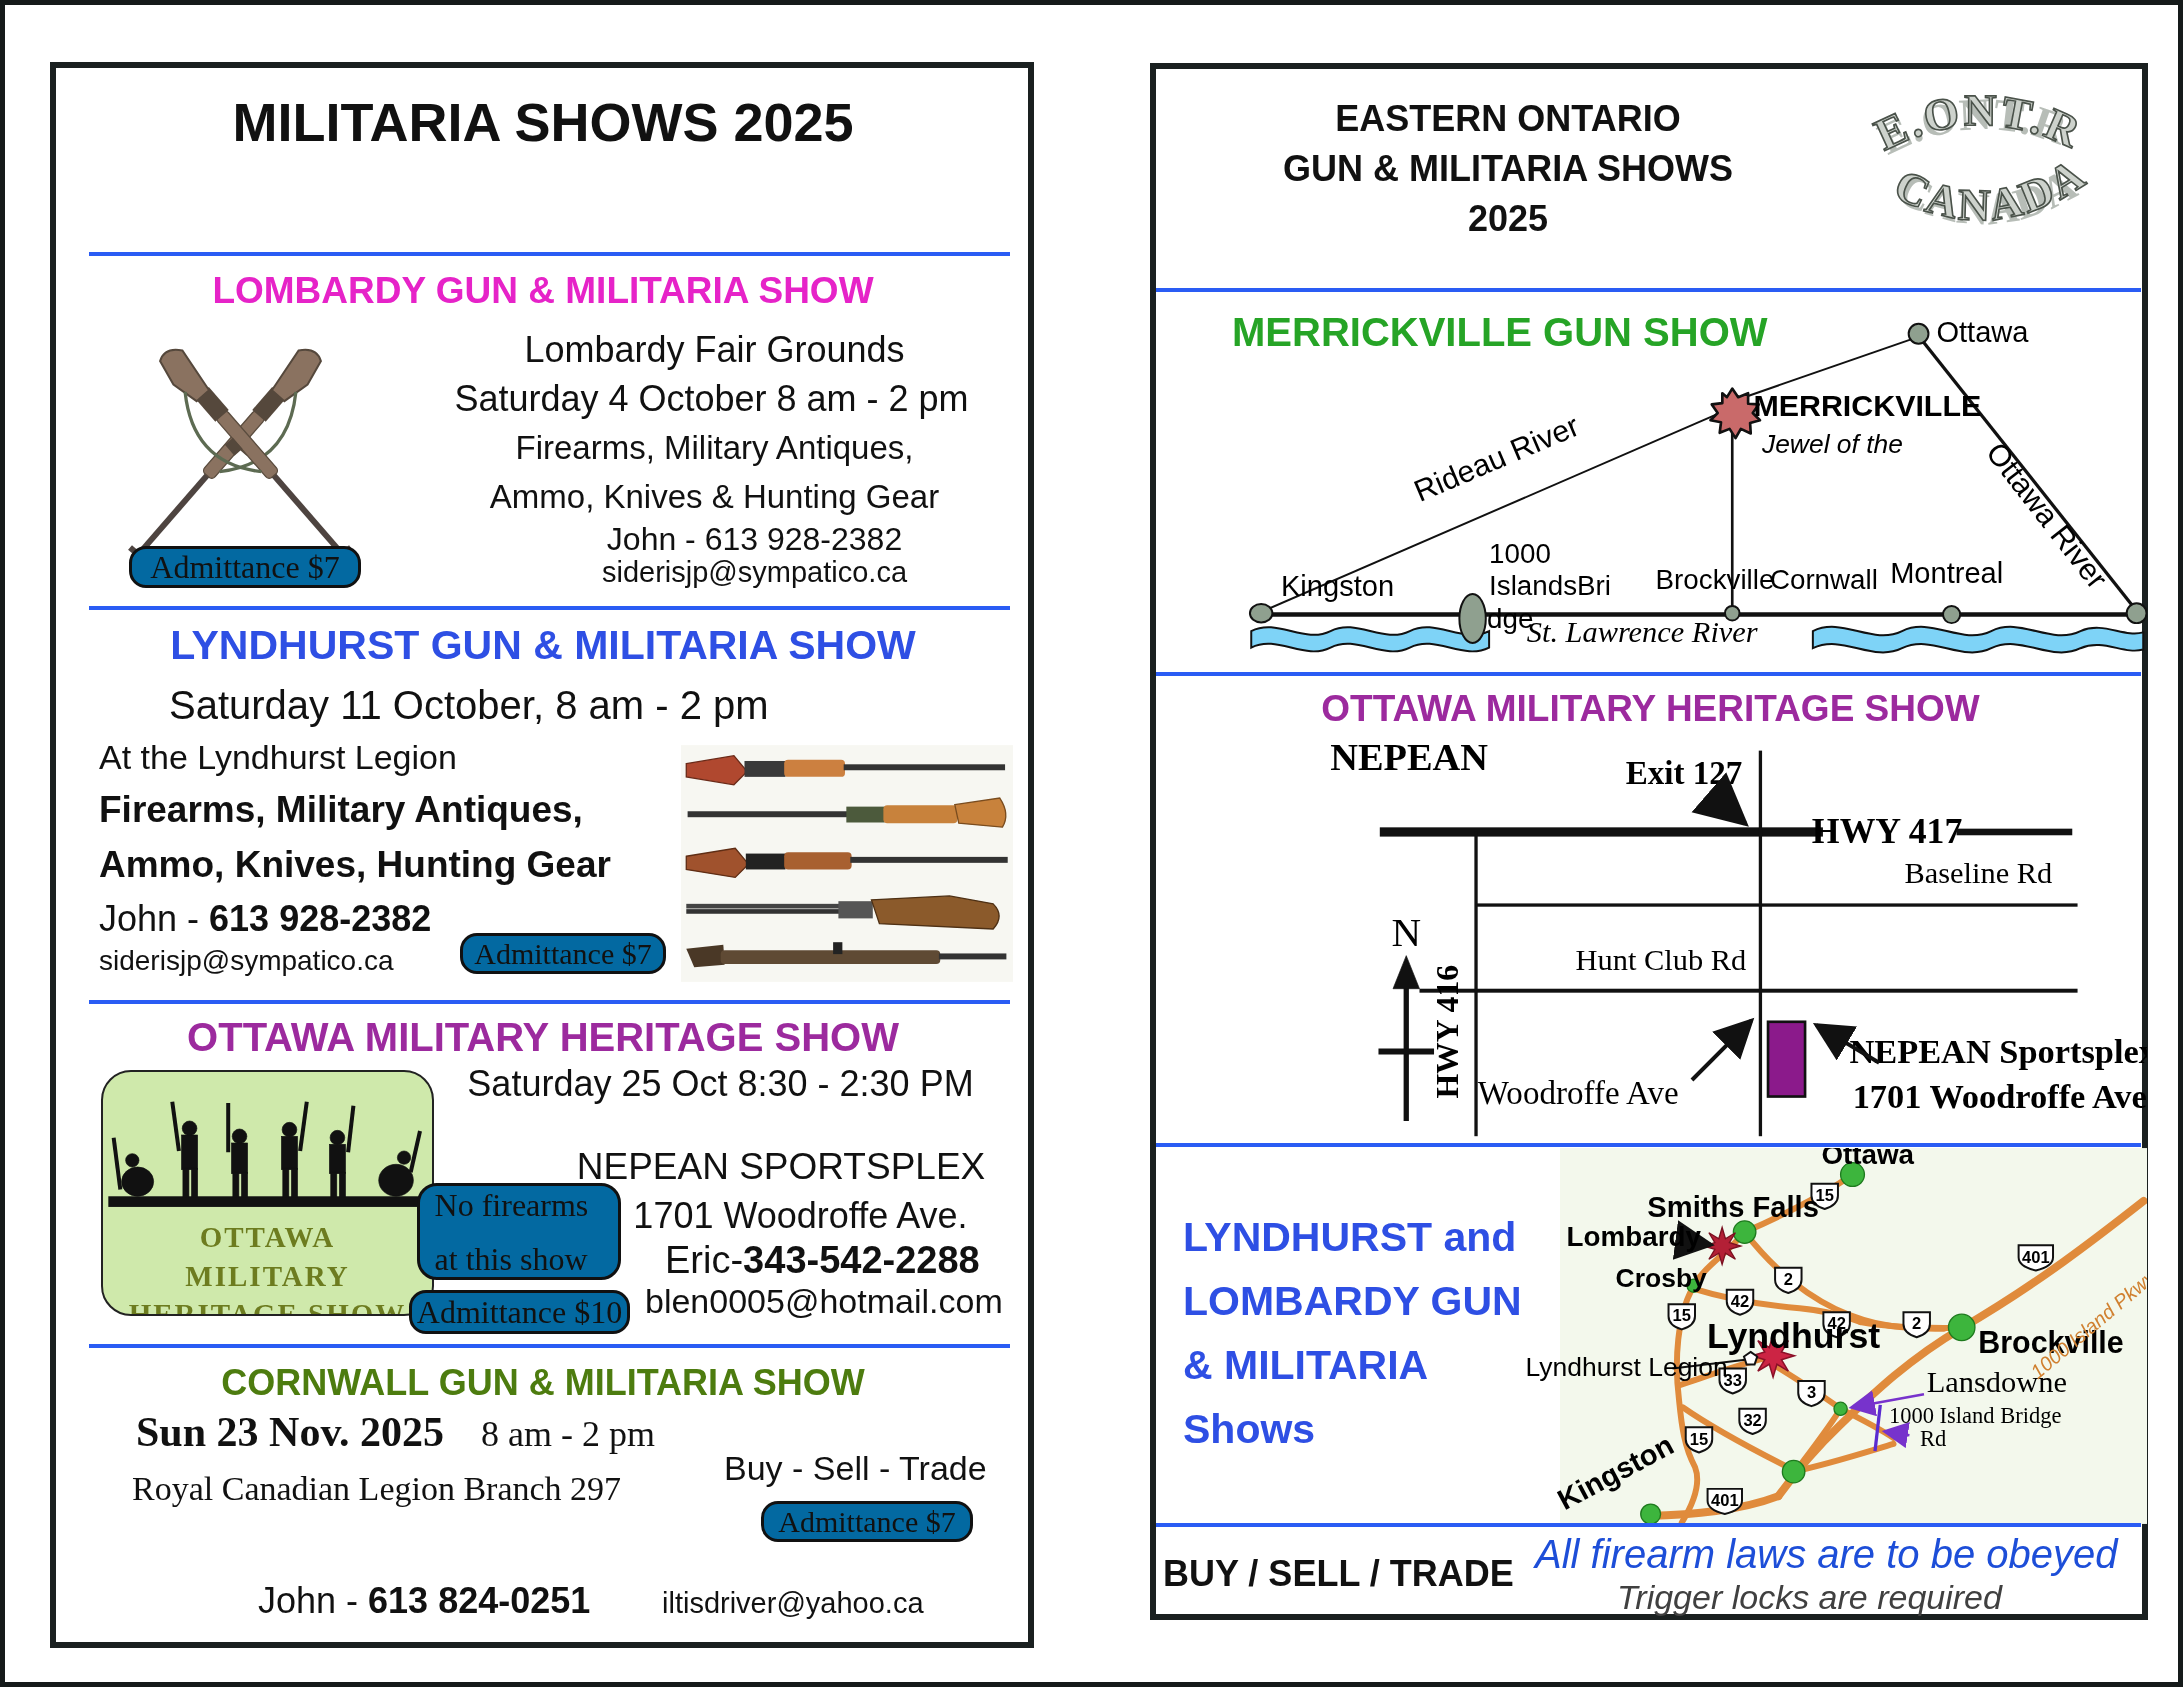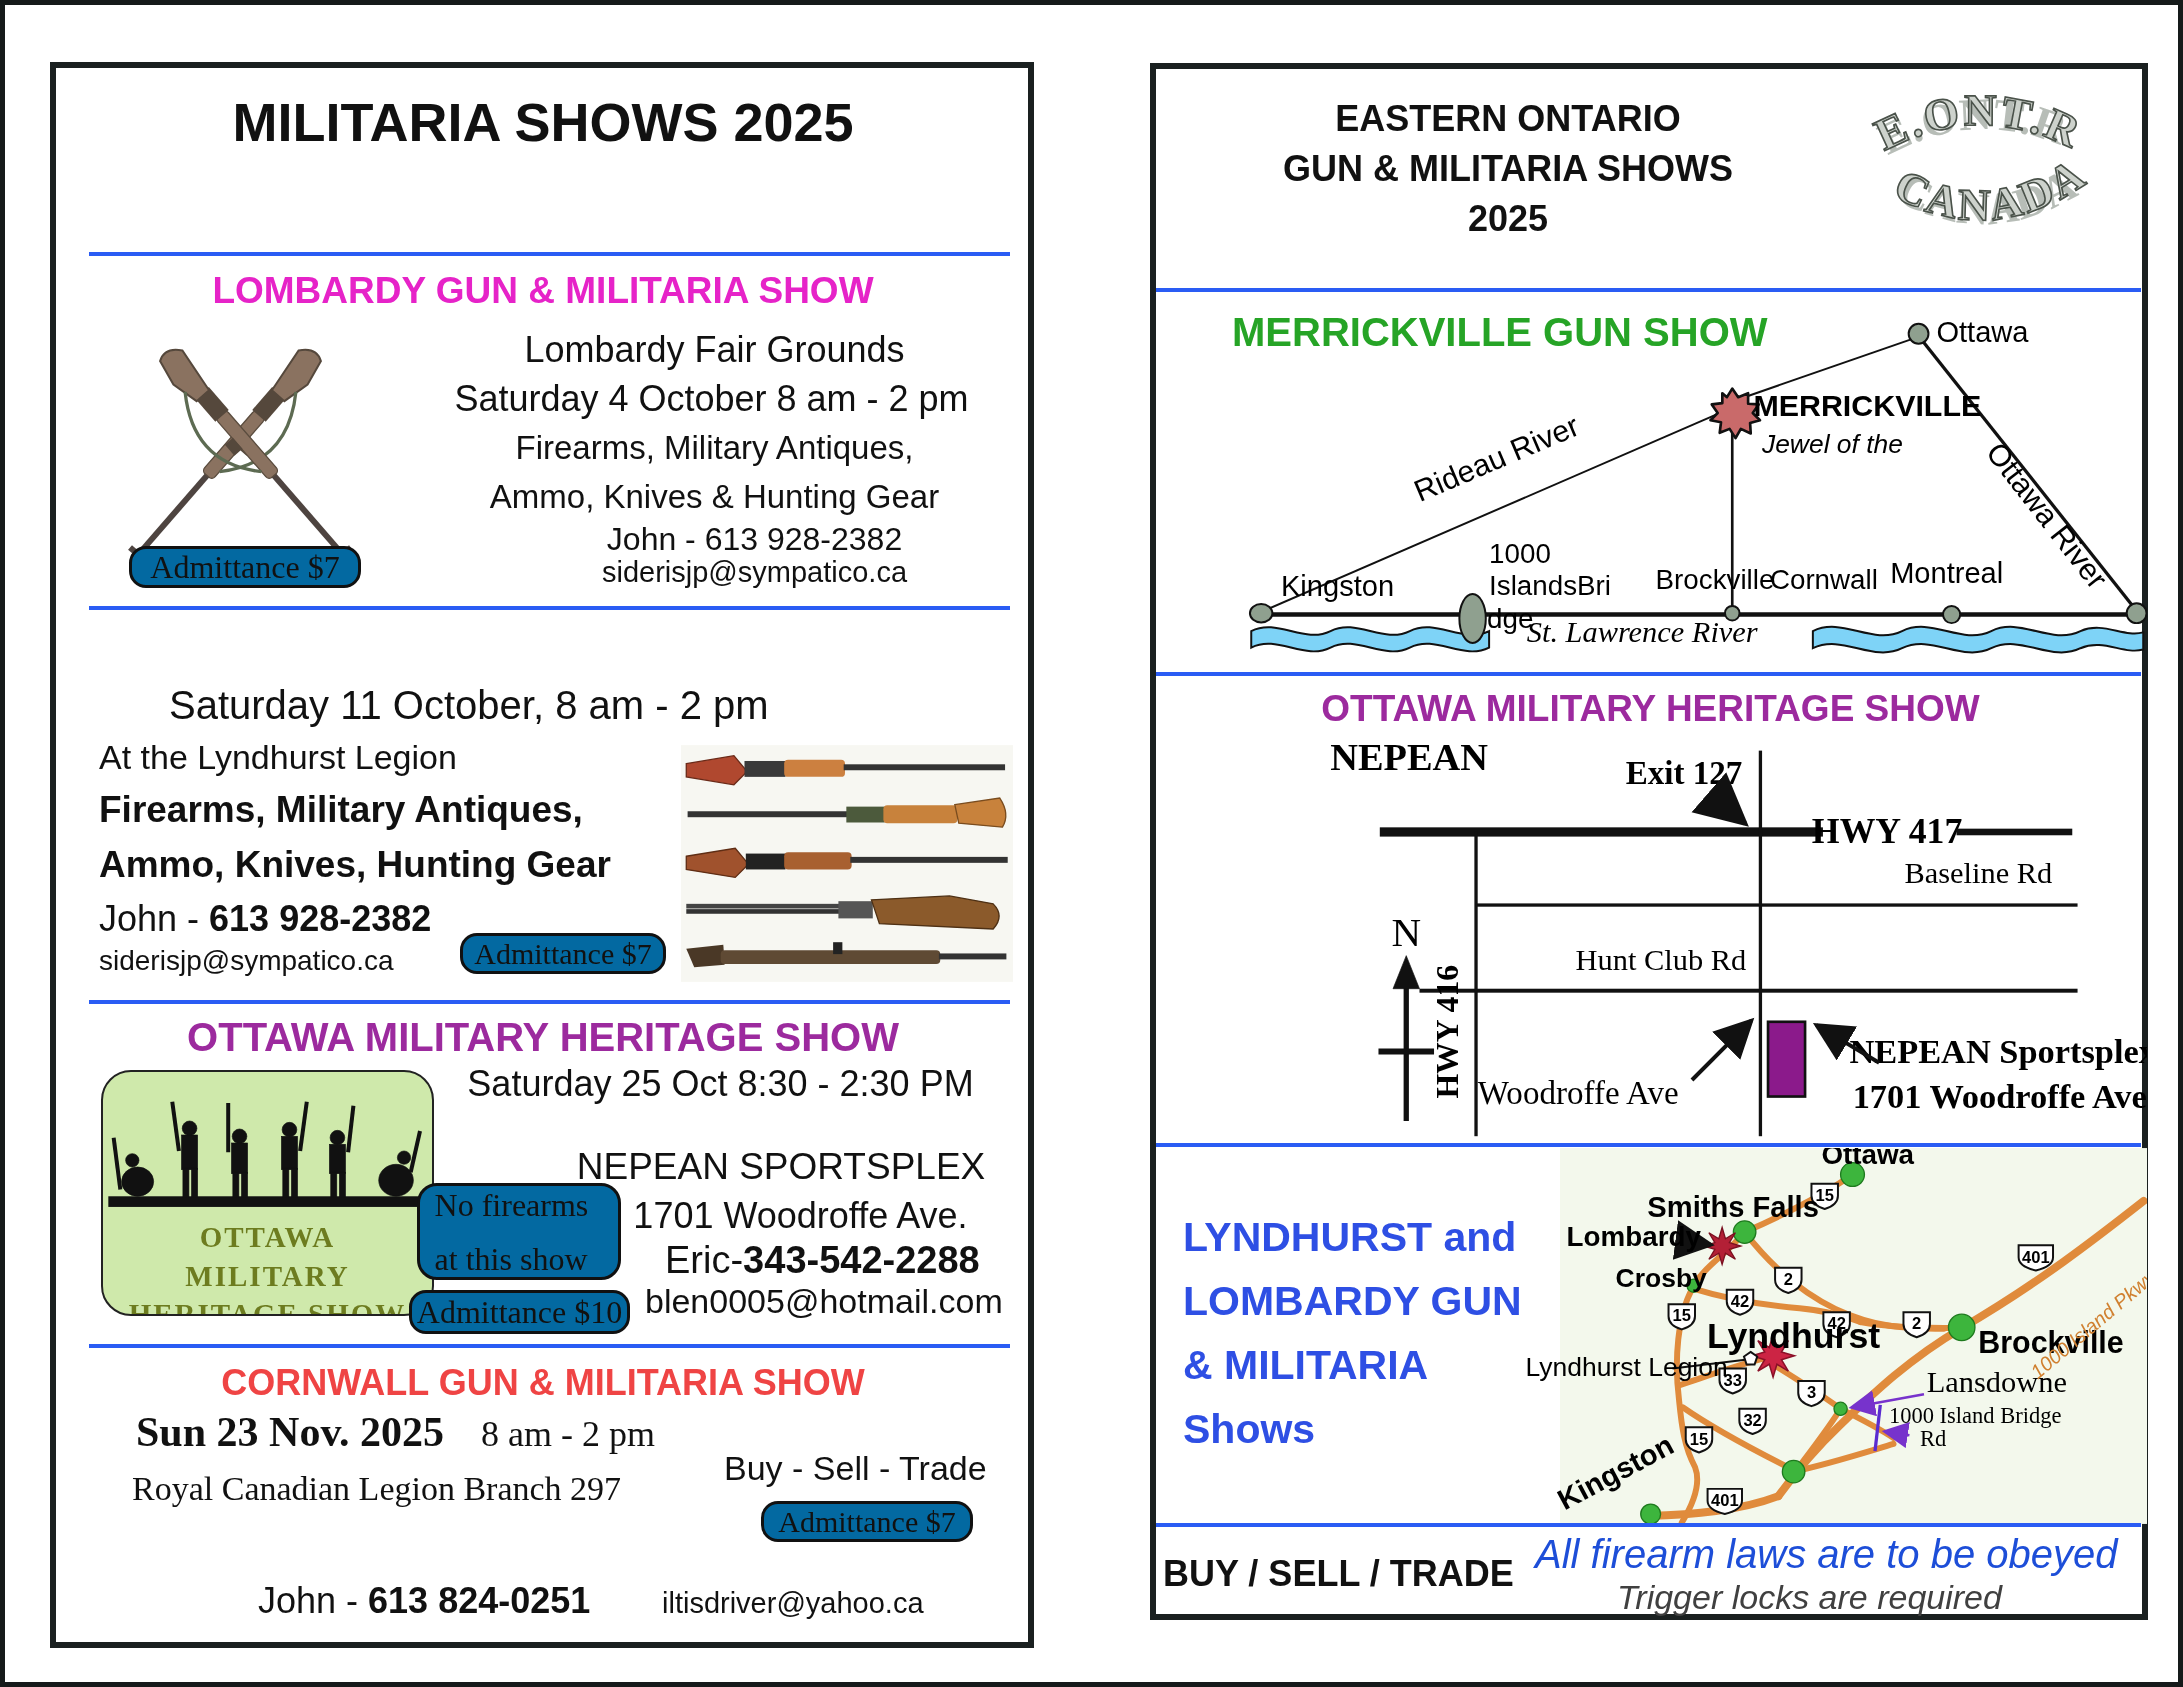--- a/index.html
+++ b/index.html
@@ -62,20 +62,21 @@
 
   <div class="t comic ctr" style="left:410px;top:329px;width:609px;font-size:36px;">Lombardy Fair Grounds</div>
   <div class="t comic ctr" style="left:397px;top:378px;width:629px;font-size:36px;">Saturday 4 October 8 am - 2 pm</div>
   <div class="t comic ctr" style="left:410px;top:429px;width:609px;font-size:33px;">Firearms, Military Antiques,</div>
   <div class="t comic ctr" style="left:410px;top:478px;width:609px;font-size:33px;">Ammo, Knives &amp; Hunting Gear</div>
   <div class="t comic ctr" style="left:450px;top:521px;width:609px;font-size:32px;">John - 613 928-2382</div>
   <div class="t comic ctr" style="left:450px;top:556px;width:609px;font-size:29px;">siderisjp@sympatico.ca</div>
 
   <div class="rule" style="left:89px;top:606px;width:921px;"></div>
 
+  <div class="t comic ctr" style="left:60px;top:622px;width:966px;font-size:41px;font-weight:bold;color:#2e4fe4;">LYNDHURST GUN &amp; MILITARIA SHOW</div>
   <div class="t comic" style="left:169px;top:683px;font-size:40px;">Saturday 11 October, 8 am - 2 pm</div>
   <div class="t comic" style="left:99px;top:738px;font-size:34px;">At the Lyndhurst Legion</div>
   <div class="t comic" style="left:99px;top:789px;font-size:37px;font-weight:bold;">Firearms, Military Antiques,</div>
   <div class="t comic" style="left:99px;top:844px;font-size:37px;font-weight:bold;">Ammo, Knives, Hunting Gear</div>
   <div class="t comic" style="left:99px;top:898px;font-size:36px;">
     <span>John - </span><b>613 928-2382</b>
   </div>
   <div class="t comic" style="left:99px;top:945px;font-size:28px;">siderisjp@sympatico.ca</div>
   <div class="admit-box" style="left:460px;top:933px;width:206px;height:41px;font-size:30px;">
     <span>Admittance $7</span>
@@ -170,21 +171,21 @@
     <span>Admittance $10</span>
   </div>
 
   <div class="t comic" style="left:665px;top:1239px;font-size:38px;">
     <span>Eric-</span><b>343-542-2288</b>
   </div>
   <div class="t comic" style="left:645px;top:1282px;font-size:34px;">blen0005@hotmail.com</div>
 
   <div class="rule" style="left:89px;top:1344px;width:921px;"></div>
 
-  <div class="t comic ctr" style="left:60px;top:1362px;width:966px;font-size:36px;font-weight:bold;color:#ef4444;">CORNWALL GUN &amp; MILITARIA SHOW</div>
+  <div class="t comic ctr" style="left:60px;top:1362px;width:966px;font-size:36px;font-weight:bold;color:#4d7c0f;">CORNWALL GUN &amp; MILITARIA SHOW</div>
   <div class="t serif" style="left:136px;top:1408px;font-size:42px;">
     <b>Sun 23 Nov. 2025</b>
     <span style="font-size:36px;margin-left:26.5px;">8 am - 2 pm</span>
   </div>
   <div class="t serif" style="left:132px;top:1470px;font-size:34px;">Royal Canadian Legion Branch 297</div>
   <div class="t comic" style="left:724px;top:1449px;font-size:34px;">Buy - Sell - Trade</div>
   <div class="admit-box" style="left:761px;top:1501px;width:212px;height:41px;font-size:30px;">
     <span>Admittance $7</span>
   </div>
   <div class="t comic" style="left:258px;top:1580px;font-size:36px;">

